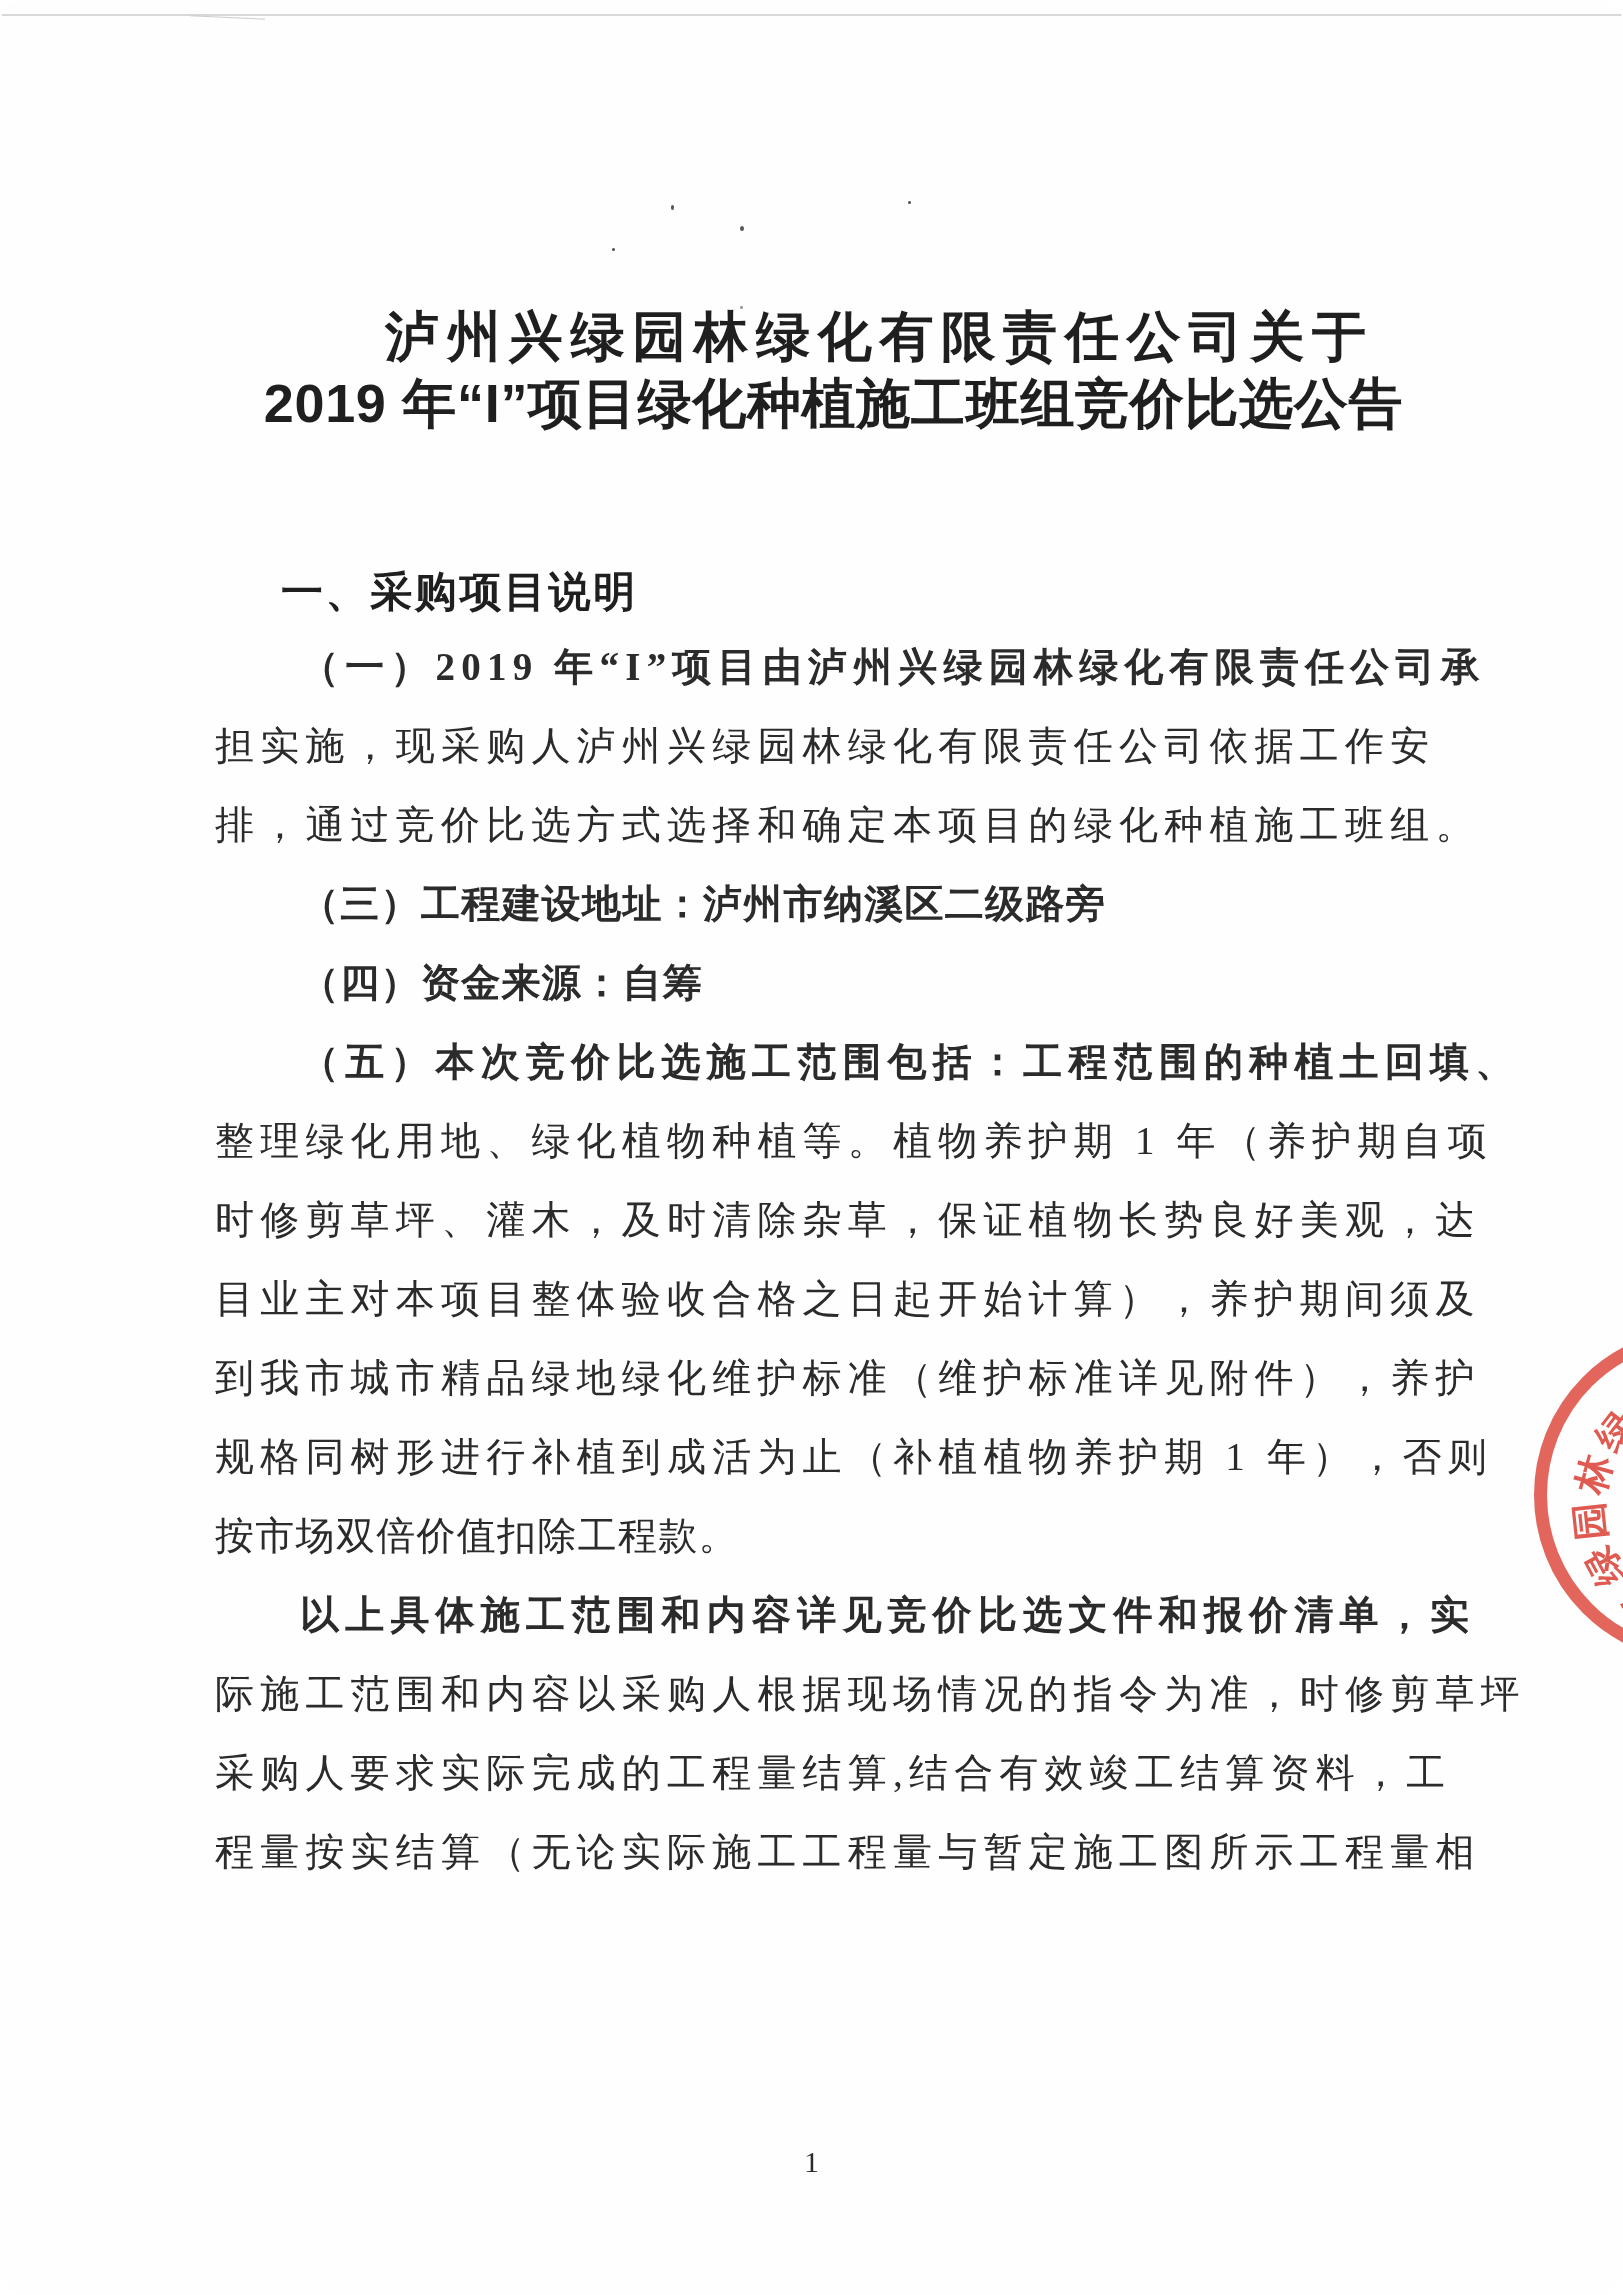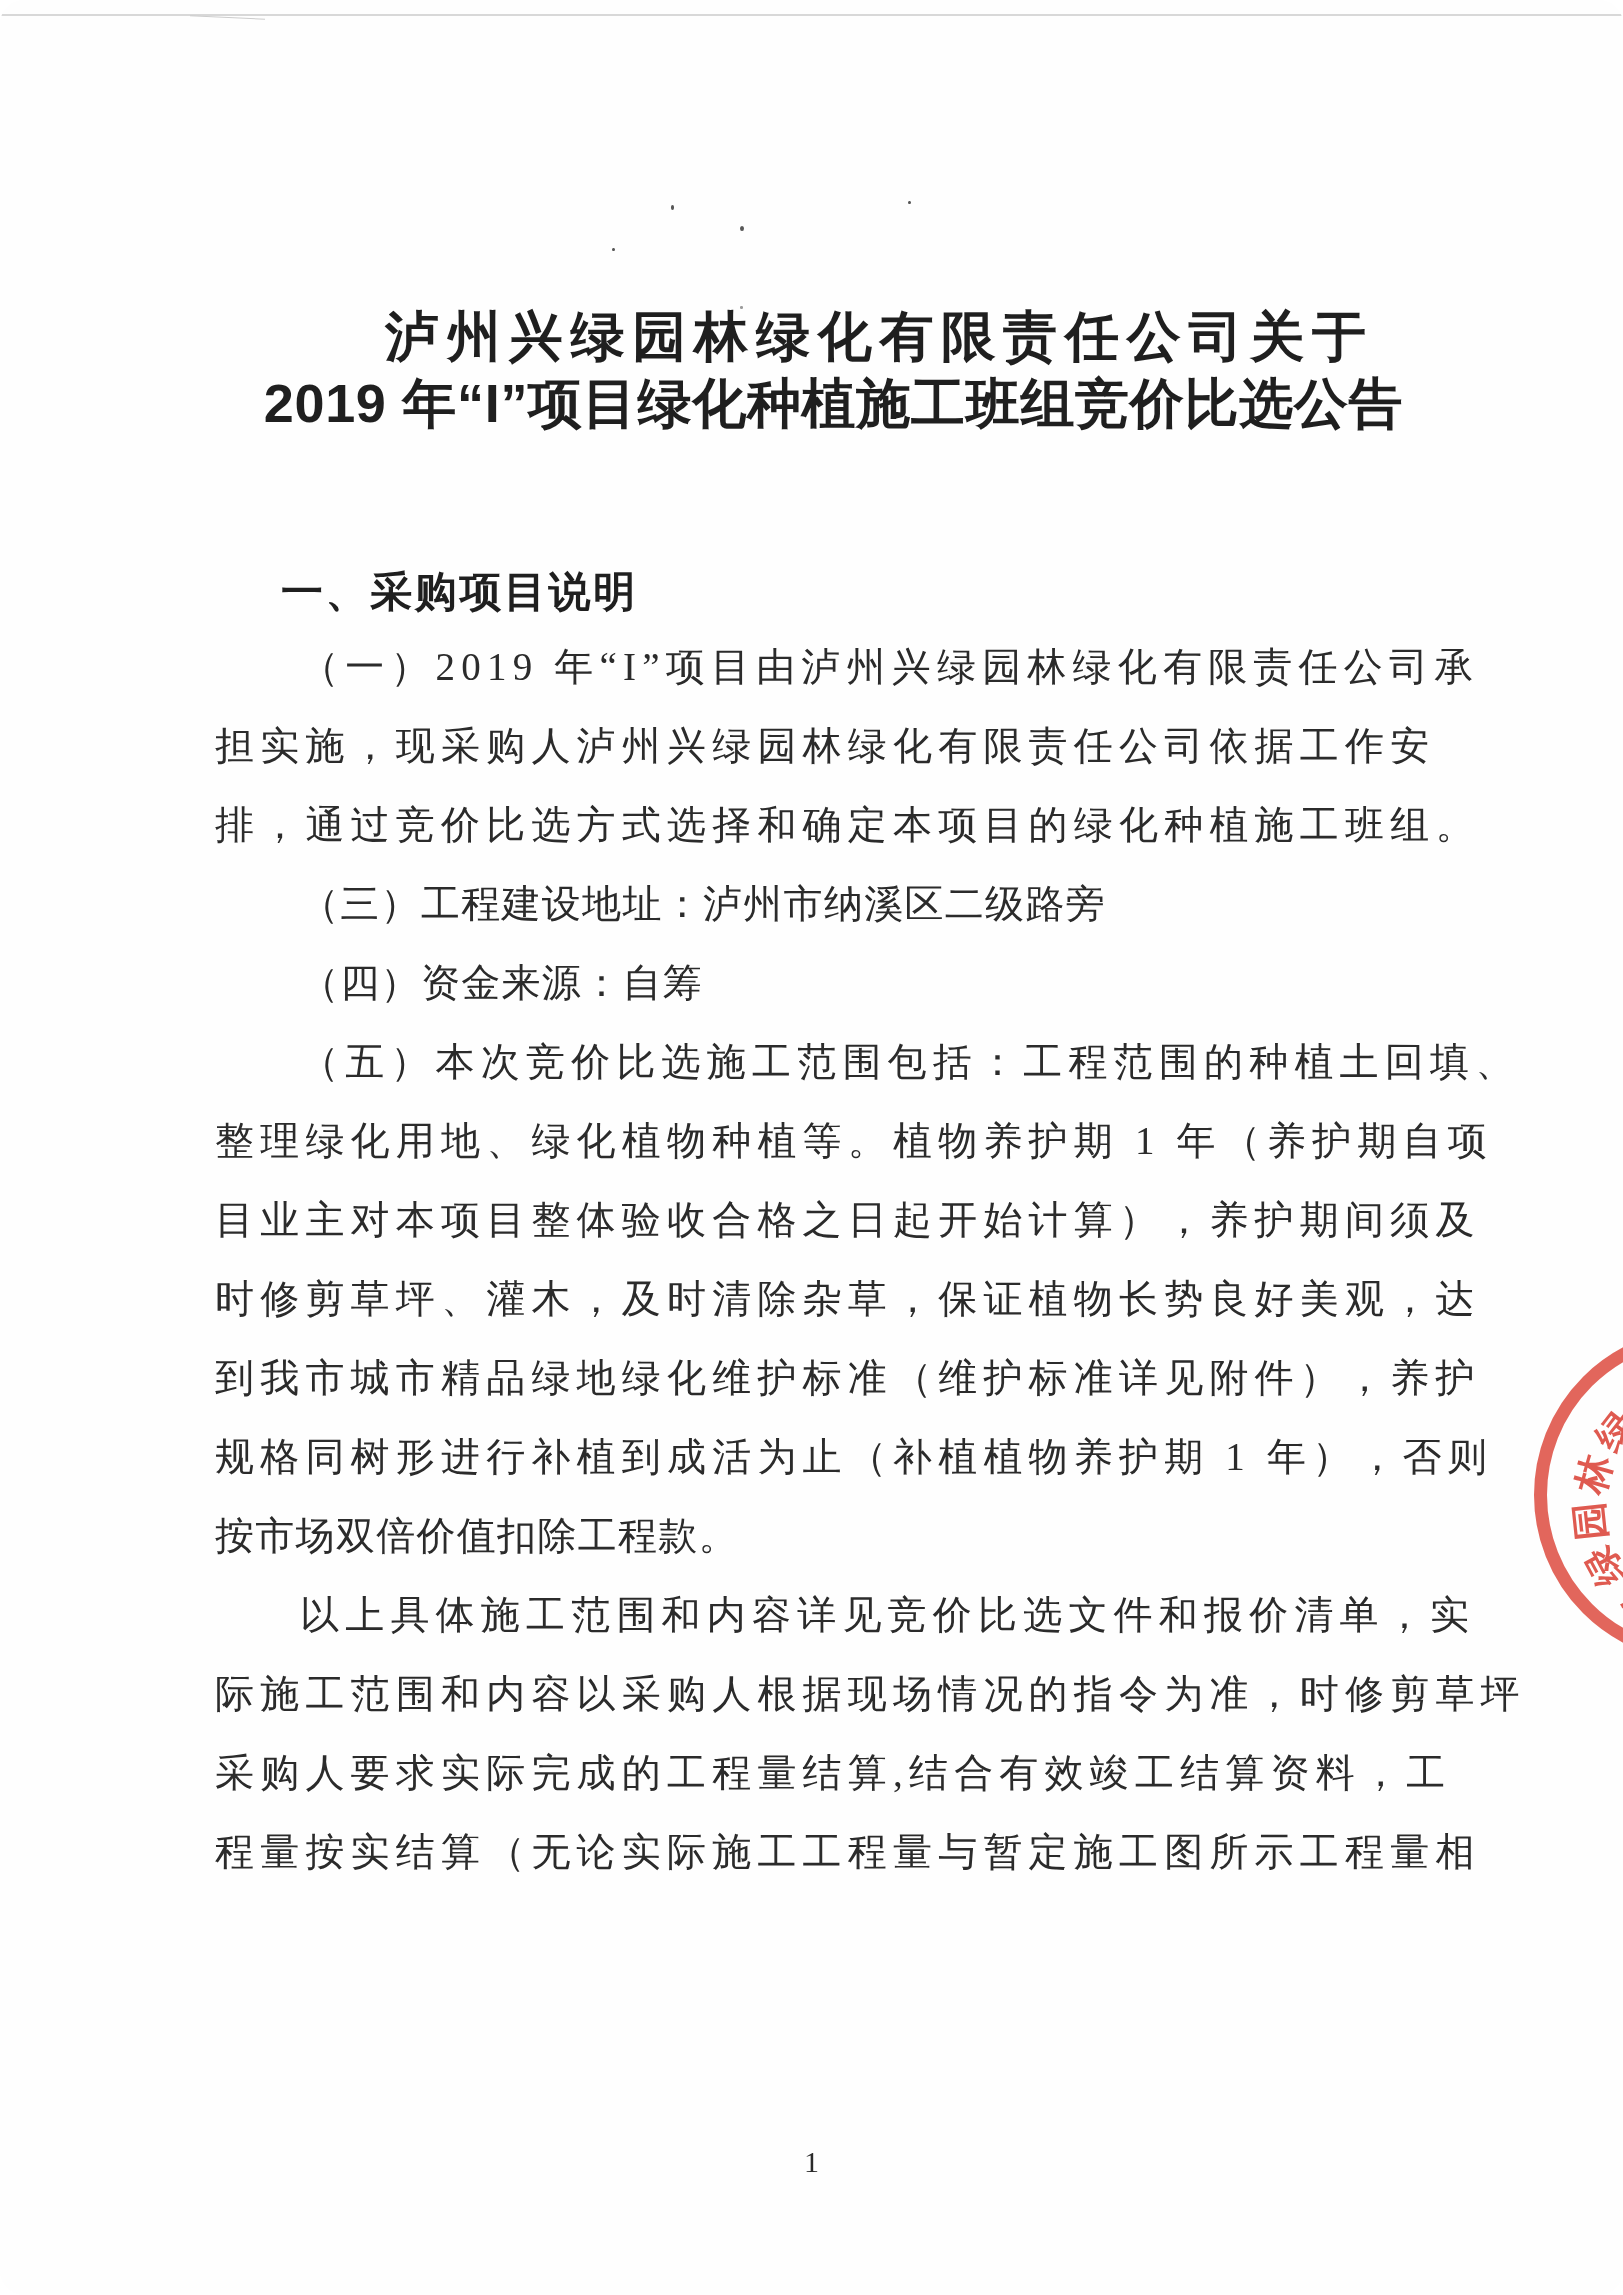--- a/index.html
+++ b/index.html
@@ -80,21 +80,21 @@
   }
   .line {
     height: 79px;
     line-height: 79px;
     font-size: 39px;
     white-space: nowrap;
     color: #2b2b2b;
   }
   .line.full  { letter-spacing: 6.2px; }
   .line.short { letter-spacing: 1.3px; }
-  .line.indent { text-indent: 85px; }
+  .line.indent { text-indent: 85px; font-weight: bold; }
 
   
   .stamp {
     position: absolute;
     left: 1534px;
     top: 1328px;
     width: 334px;
     height: 334px;
     border: 13px solid rgba(221, 75, 64, 0.85);
     border-radius: 50%;
@@ -139,22 +139,22 @@
   <div class="section-heading">一、采购项目说明</div>
 
   <div class="doc-body">
     <div class="line full indent">（一）2019 年“I”项目由泸州兴绿园林绿化有限责任公司承</div>
     <div class="line full">担实施，现采购人泸州兴绿园林绿化有限责任公司依据工作安</div>
     <div class="line full">排，通过竞价比选方式选择和确定本项目的绿化种植施工班组。</div>
     <div class="line short indent">（三）工程建设地址：泸州市纳溪区二级路旁</div>
     <div class="line short indent">（四）资金来源：自筹</div>
     <div class="line full indent">（五）本次竞价比选施工范围包括：工程范围的种植土回填、</div>
     <div class="line full">整理绿化用地、绿化植物种植等。植物养护期 1 年（养护期自项</div>
+    <div class="line full">时修剪草坪、灌木，及时清除杂草，保证植物长势良好美观，达</div>
     <div class="line full">目业主对本项目整体验收合格之日起开始计算），养护期间须及</div>
-    <div class="line full">时修剪草坪、灌木，及时清除杂草，保证植物长势良好美观，达</div>
     <div class="line full">到我市城市精品绿地绿化维护标准（维护标准详见附件），养护</div>
     <div class="line full">规格同树形进行补植到成活为止（补植植物养护期 1 年），否则</div>
     <div class="line short">按市场双倍价值扣除工程款。</div>
     <div class="line full indent">以上具体施工范围和内容详见竞价比选文件和报价清单，实</div>
     <div class="line full">际施工范围和内容以采购人根据现场情况的指令为准，时修剪草坪</div>
     <div class="line full">采购人要求实际完成的工程量结算,结合有效竣工结算资料，工</div>
     <div class="line full">程量按实结算（无论实际施工工程量与暂定施工图所示工程量相</div>
   </div>
 
   <div class="stamp">

